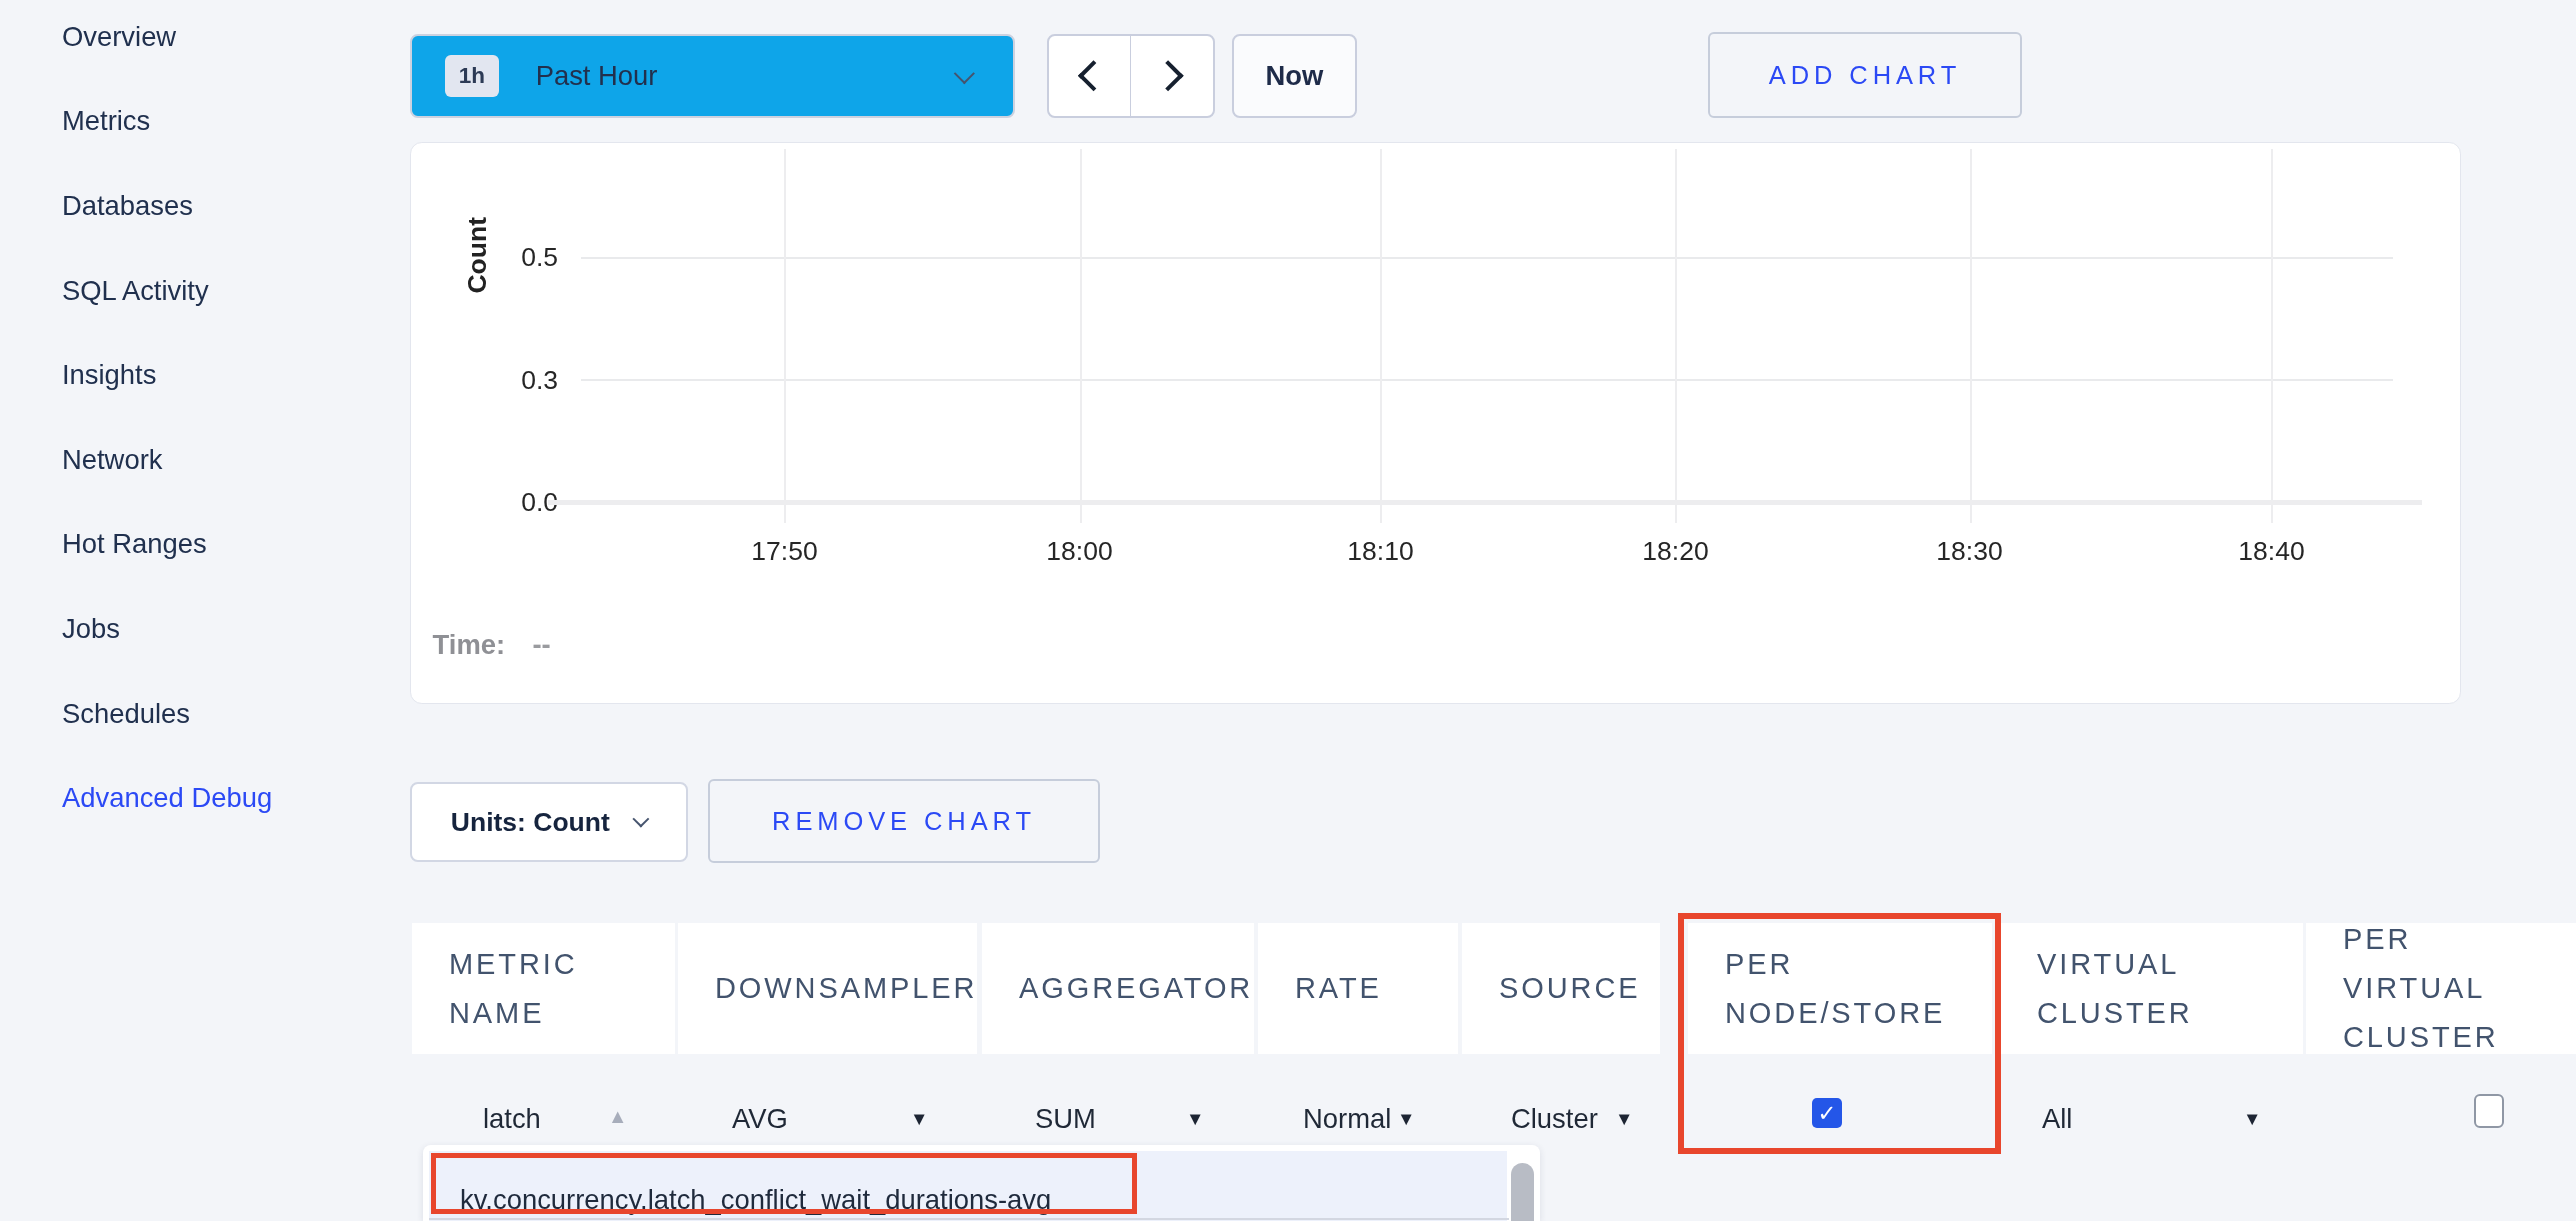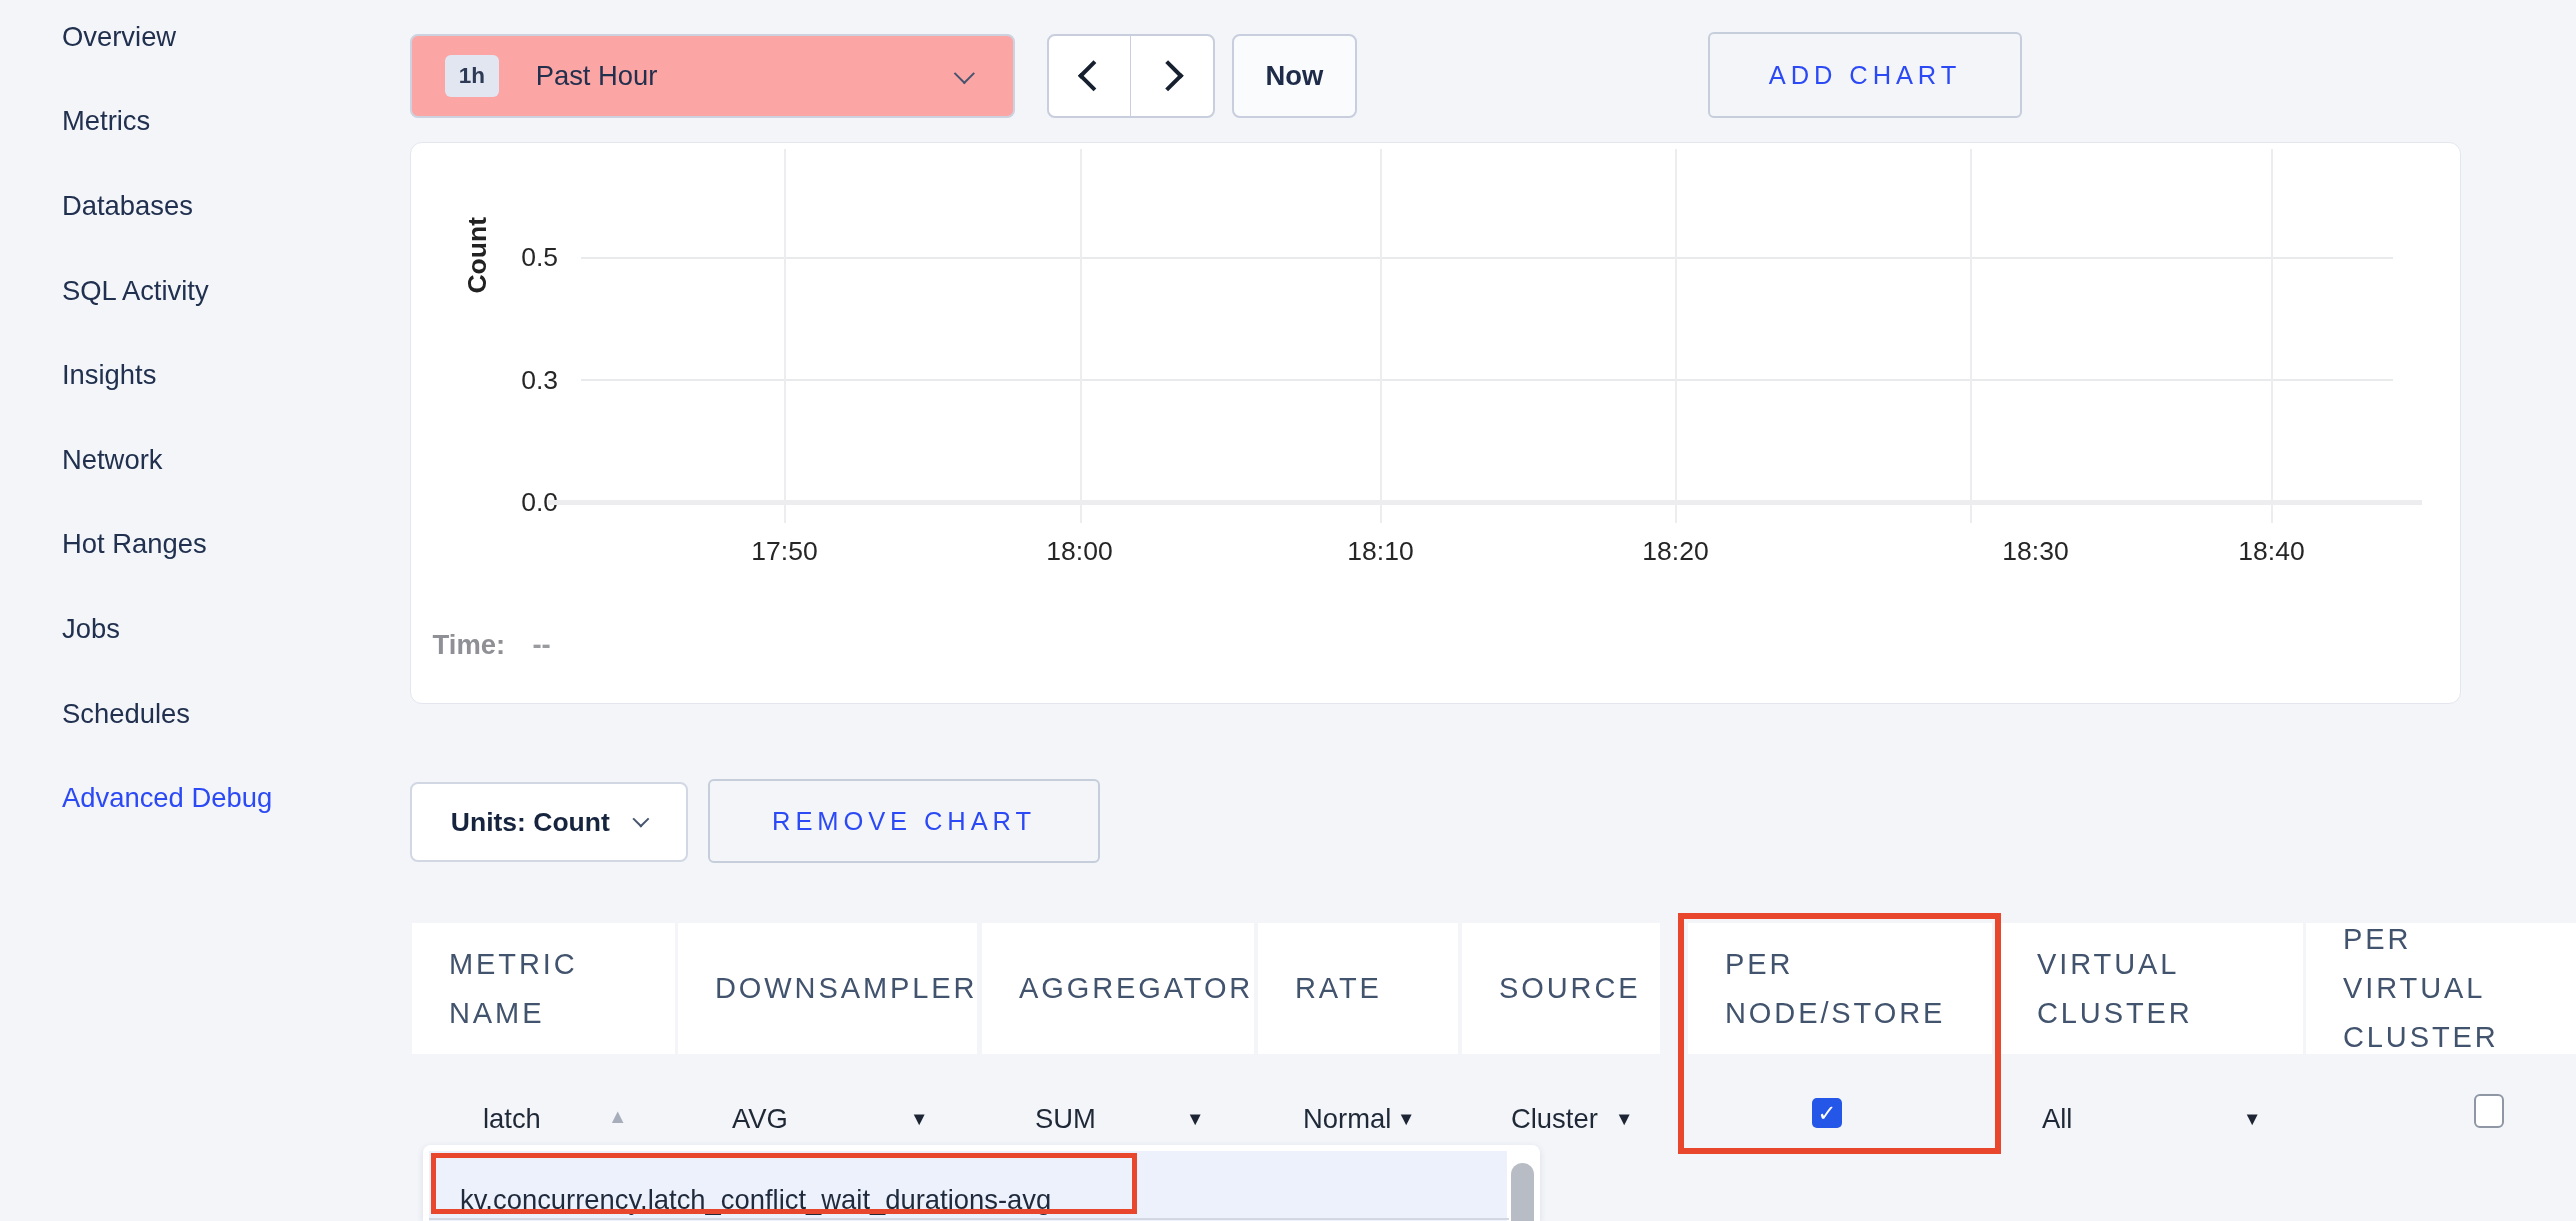--- a/index.html
+++ b/index.html
@@ -12,21 +12,21 @@
   }
   #root { position:relative; width:2264px; height:1221px; }
 
   
   .side-item { position:absolute; left:62px; height:39px; line-height:39px;
     font-size:27.4px; font-weight:400; color:#20304e; cursor:pointer; white-space:nowrap; }
   .side-item.active { color:#2b49f5; }
 
   
   .time-select { position:absolute; left:410px; top:34px; width:605px; height:84px;
-    background:#fca5a5; border:2px solid #ccd2e0; border-radius:7.8px;
+    background:#0ea5e9; border:2px solid #ccd2e0; border-radius:7.8px;
     display:flex; align-items:center; }
   .tw-badge { margin-left:33px; background:#e2e6f0; border-radius:5.9px;
     padding:7.8px 13.7px; font-size:22.5px; font-weight:700; color:#2c3a55; }
   .tw-label { margin-left:37px; font-size:27.4px; color:#22304d; }
   .chev { width:14.7px; height:14.7px; border-right:2.9px solid #46546e; border-bottom:2.9px solid #46546e;
     transform:rotate(45deg); margin-top:-5.9px; }
   .time-select .chev { position:absolute; right:41px; }
 
   .nav-btn { position:absolute; top:34px; width:85px; height:84px; background:#fff;
     border:2px solid #c9cede; display:flex; align-items:center; justify-content:center; cursor:pointer; }
@@ -146,21 +146,21 @@
     <div class="vline" style="left:669px"></div>
     <div class="vline" style="left:969px"></div>
     <div class="vline" style="left:1264px"></div>
     <div class="vline" style="left:1559px"></div>
     <div class="vline" style="left:1860px"></div>
 
     <div class="xtick" style="left:295px">17:50</div>
     <div class="xtick" style="left:590px">18:00</div>
     <div class="xtick" style="left:891px">18:10</div>
     <div class="xtick" style="left:1186px">18:20</div>
-    <div class="xtick" style="left:1546px">18:30</div>
+    <div class="xtick" style="left:1480px">18:30</div>
     <div class="xtick" style="left:1782px">18:40</div>
 
     <div class="time-row">
       <span class="t-label">Time:</span>
       <span class="t-value">--</span>
     </div>
   </div>
 
   <div class="units-btn">
     <span class="lbl">Units: Count</span>

